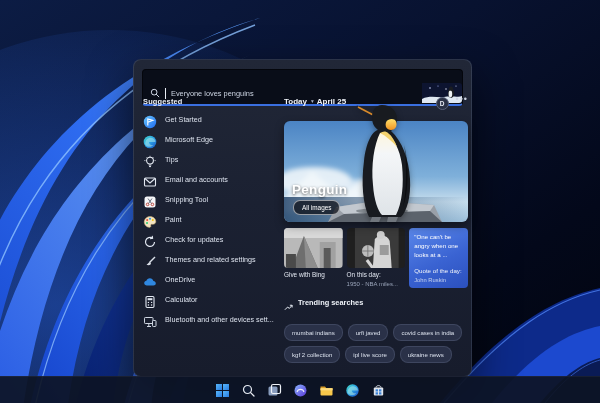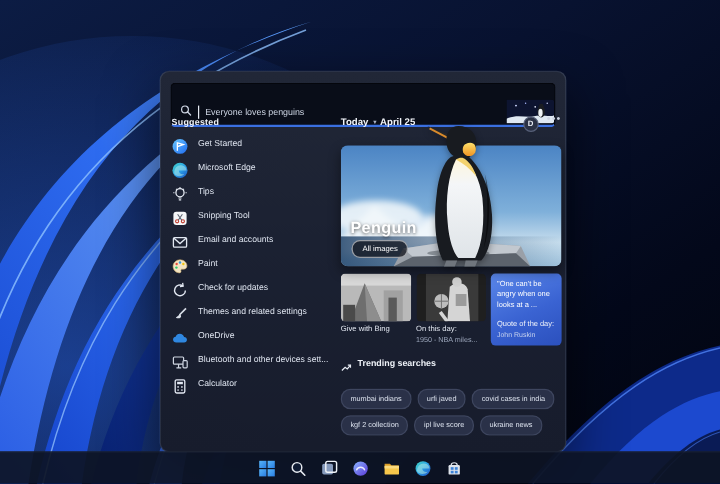--- a/index.html
+++ b/index.html
@@ -196,36 +196,36 @@
                 <circle cx="7" cy="5.6" r="3.4" fill="none" stroke="#e8edf5" stroke-width="1.1"></circle>
                 <path d="M5.7,10 h2.6 M6,11.6 h2" stroke="#e8edf5" stroke-width="1"></path>
                 <path d="M7,.8 v1 M2.4,5.6 h-1 M12.6,5.6 h-1 M3.7,2.4 l.7,.7 M10.3,2.4 l-.7,.7" stroke="#e8edf5" stroke-width=".9"></path>
               </svg>
             </span>
           <span class="lb">Tips</span>
         </div>
         <div class="item">
           <span class="ic">
               <svg width="14" height="14" viewBox="0 0 14 14">
+                <rect x="1.5" y="3" width="11" height="8" rx="1" fill="none" stroke="#e2e8f2" stroke-width="1.1"></rect>
+                <path d="M2,3.5 L7,8 L12,3.5" fill="none" stroke="#e2e8f2" stroke-width="1.1"></path>
+              </svg>
+            </span>
+          <span class="lb">Email and accounts</span>
+        </div>
+        <div class="item">
+          <span class="ic">
+              <svg width="14" height="14" viewBox="0 0 14 14">
                 <rect x="1.5" y="1.5" width="11" height="11" rx="2.5" fill="#f5f6f8"></rect>
                 <circle cx="4.6" cy="9.4" r="1.3" fill="none" stroke="#c0392b" stroke-width=".9"></circle>
                 <circle cx="9.4" cy="9.4" r="1.3" fill="none" stroke="#c0392b" stroke-width=".9"></circle>
                 <path d="M5.5,8.5 L9,3.5 M8.5,8.5 L5,3.5" stroke="#5b6270" stroke-width=".9"></path>
               </svg>
             </span>
           <span class="lb">Snipping Tool</span>
-        </div>
-        <div class="item">
-          <span class="ic">
-              <svg width="14" height="14" viewBox="0 0 14 14">
-                <rect x="1.5" y="3" width="11" height="8" rx="1" fill="none" stroke="#e2e8f2" stroke-width="1.1"></rect>
-                <path d="M2,3.5 L7,8 L12,3.5" fill="none" stroke="#e2e8f2" stroke-width="1.1"></path>
-              </svg>
-            </span>
-          <span class="lb">Email and accounts</span>
         </div>
         <div class="item">
           <span class="ic">
               <svg width="14" height="14" viewBox="0 0 14 14">
                 <path d="M7,1.5 C10.3,1.5 12.8,3.8 12.8,6.6 C12.8,8.4 11.5,9.3 10,9.3 L8.6,9.3 C7.9,9.3 7.5,9.9 7.8,10.6 C8.1,11.3 7.7,12.4 6.6,12.4 C3.8,12.4 1.2,10 1.2,7 C1.2,4 3.8,1.5 7,1.5 Z" fill="#f3e4c2" stroke="#c9a86a" stroke-width=".5"></path>
                 <circle cx="4.2" cy="5" r="1" fill="#e74c3c"></circle>
                 <circle cx="7" cy="3.8" r="1" fill="#3498db"></circle>
                 <circle cx="9.8" cy="5" r="1" fill="#f1c40f"></circle>
                 <circle cx="4" cy="8" r="1" fill="#2ecc71"></circle>
               </svg>
@@ -250,43 +250,43 @@
             </span>
           <span class="lb">Themes and related settings</span>
         </div>
         <div class="item">
           <span class="ic">
               <svg width="14" height="14" viewBox="0 0 14 14">
                 <path d="M4,10.5 C2.3,10.5 1.2,9.4 1.2,8 C1.2,6.7 2.2,5.8 3.4,5.7 C3.8,4.2 5.2,3.2 6.8,3.2 C8.6,3.2 10,4.4 10.4,5.9 C11.8,5.9 12.8,6.9 12.8,8.2 C12.8,9.5 11.8,10.5 10.4,10.5 Z" fill="#2f87e0"></path>
               </svg>
             </span>
           <span class="lb">OneDrive</span>
-        </div>
-        <div class="item">
-          <span class="ic">
-              <svg width="14" height="14" viewBox="0 0 14 14">
-                <rect x="1.5" y="2.5" width="8.5" height="6" rx=".8" fill="none" stroke="#cfd6e2" stroke-width="1"></rect>
-                <path d="M4,11.5 h4 M5.8,8.5 v3" stroke="#cfd6e2" stroke-width="1"></path>
-                <rect x="9.5" y="5.5" width="3.5" height="6" rx=".8" fill="#1b2132" stroke="#cfd6e2" stroke-width="1"></rect>
-              </svg>
-            </span>
-          <span class="lb">Bluetooth and other devices sett...</span>
         </div>
         <div class="item">
           <span class="ic">
               <svg width="14" height="14" viewBox="0 0 14 14">
                 <rect x="3" y="1.5" width="8" height="11" rx="1.2" fill="none" stroke="#e2e8f2" stroke-width="1.1"></rect>
                 <rect x="4.6" y="3.2" width="4.8" height="2" fill="#e2e8f2"></rect>
                 <circle cx="5.4" cy="7.4" r=".7" fill="#e2e8f2"></circle>
                 <circle cx="8.6" cy="7.4" r=".7" fill="#e2e8f2"></circle>
                 <circle cx="5.4" cy="10" r=".7" fill="#e2e8f2"></circle>
                 <circle cx="8.6" cy="10" r=".7" fill="#e2e8f2"></circle>
               </svg>
             </span>
           <span class="lb">Calculator</span>
+        </div>
+        <div class="item">
+          <span class="ic">
+              <svg width="14" height="14" viewBox="0 0 14 14">
+                <rect x="1.5" y="2.5" width="8.5" height="6" rx=".8" fill="none" stroke="#cfd6e2" stroke-width="1"></rect>
+                <path d="M4,11.5 h4 M5.8,8.5 v3" stroke="#cfd6e2" stroke-width="1"></path>
+                <rect x="9.5" y="5.5" width="3.5" height="6" rx=".8" fill="#1b2132" stroke="#cfd6e2" stroke-width="1"></rect>
+              </svg>
+            </span>
+          <span class="lb">Bluetooth and other devices sett...</span>
         </div>
       </div>
     </div>
 
     <div class="right">
       <div class="today-row">
         <span class="today-lb">Today</span>
         <span class="chev">▾</span>
         <span class="date-lb">April 25</span>
         <span class="spacer"></span>

